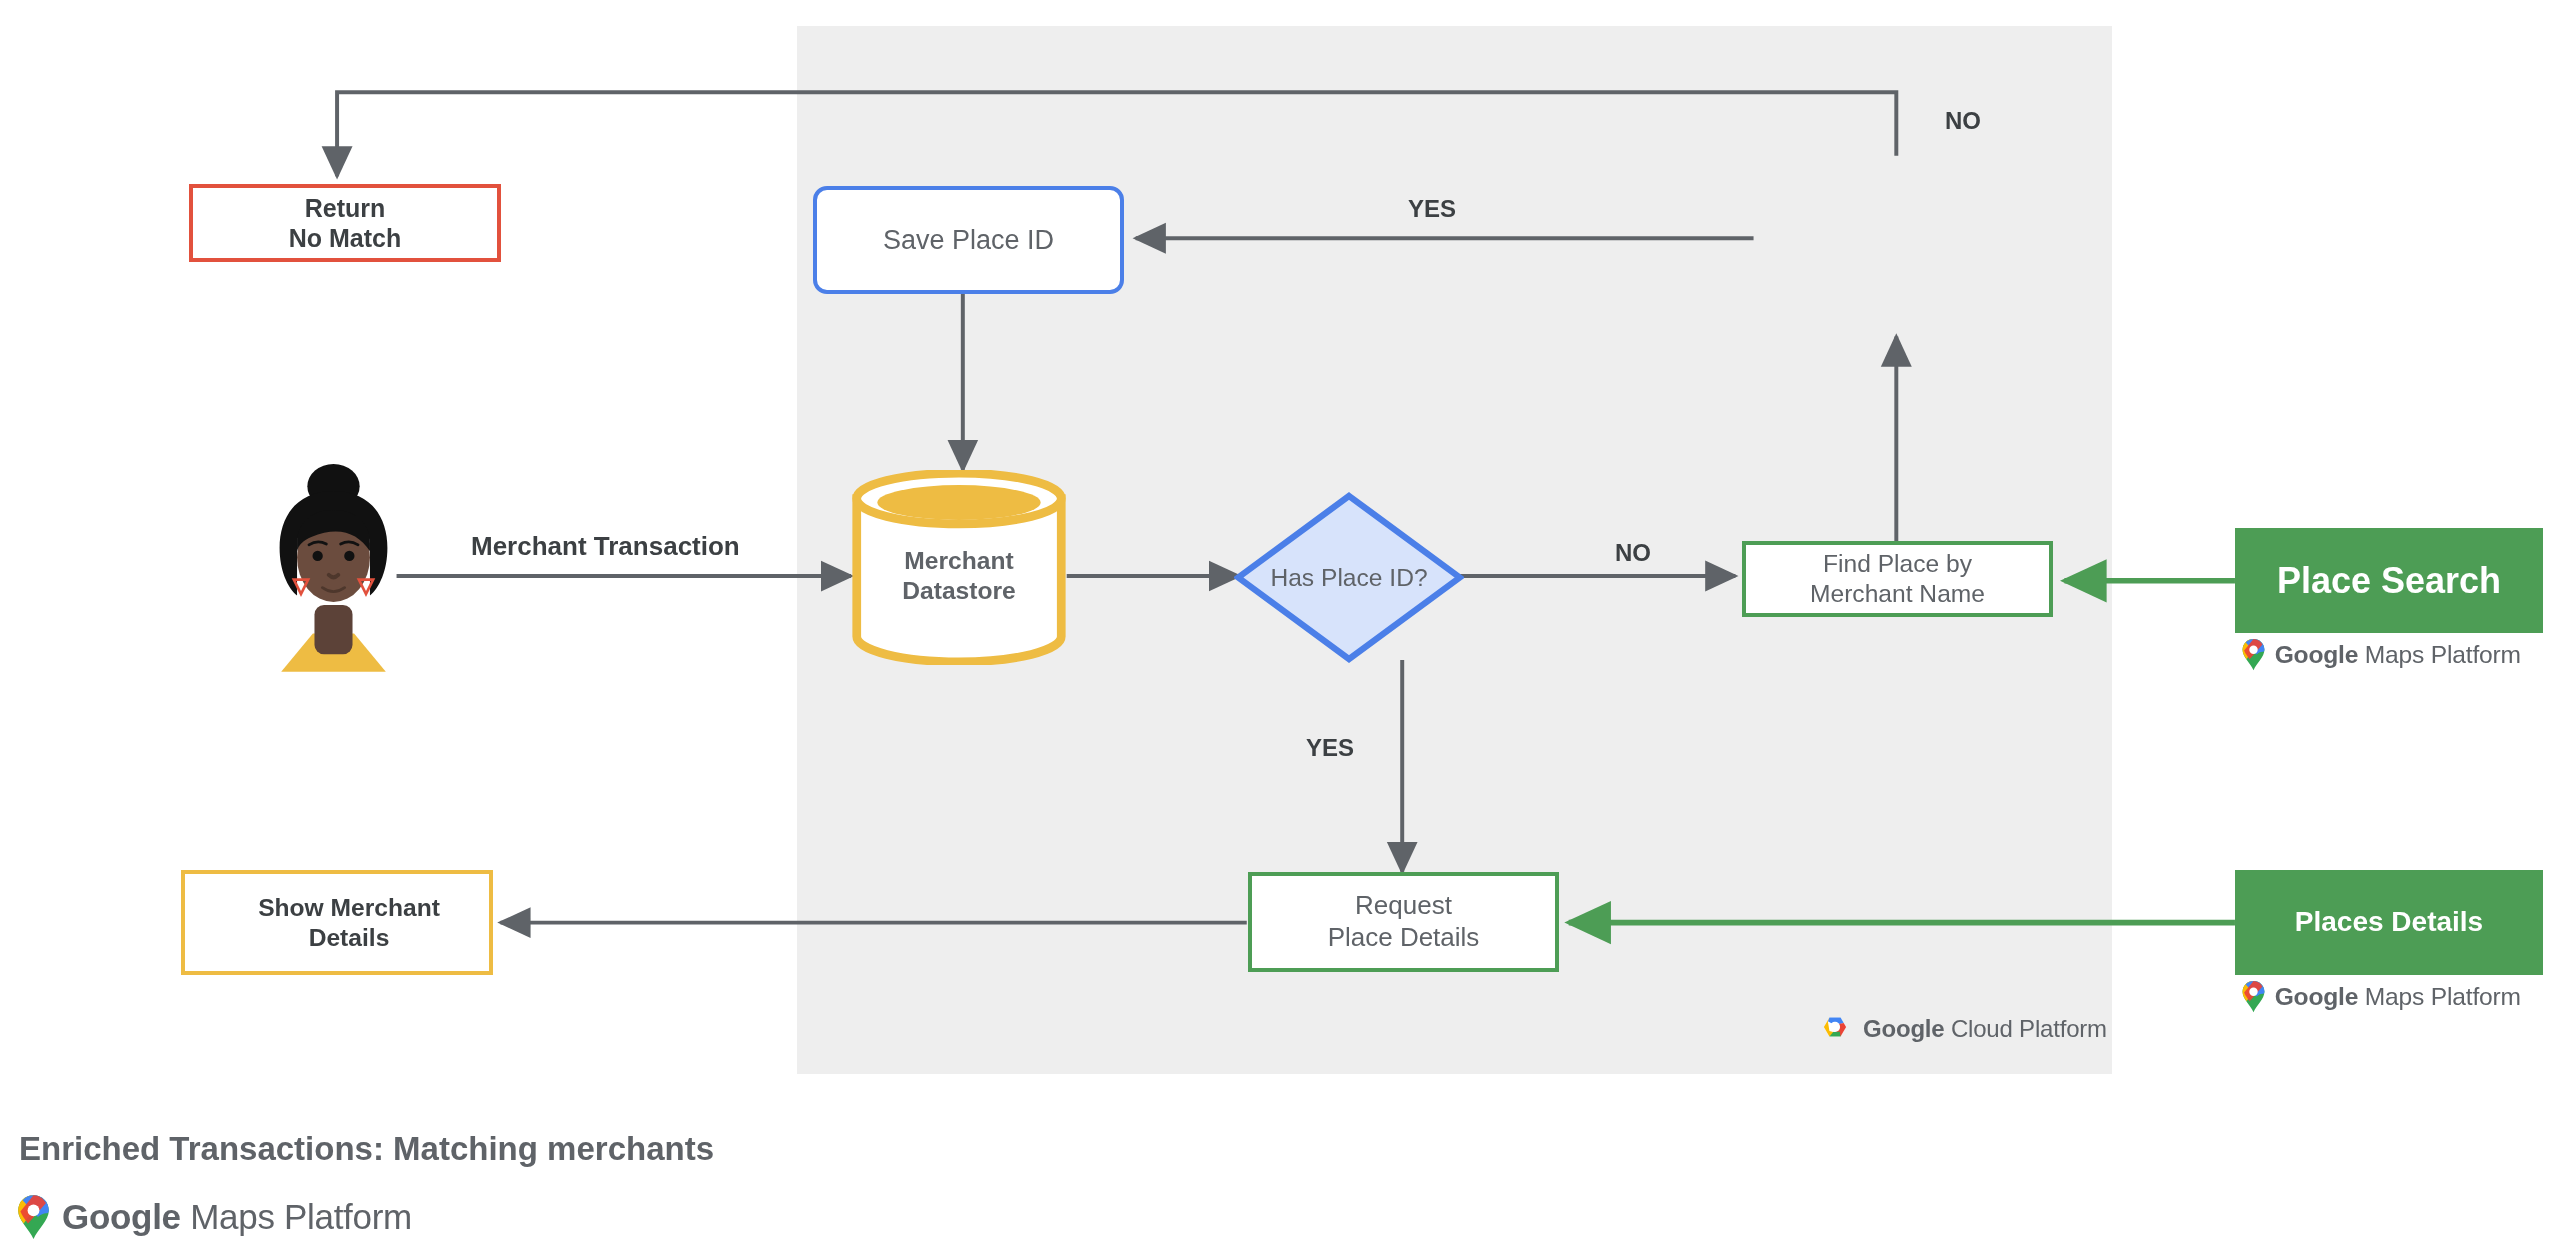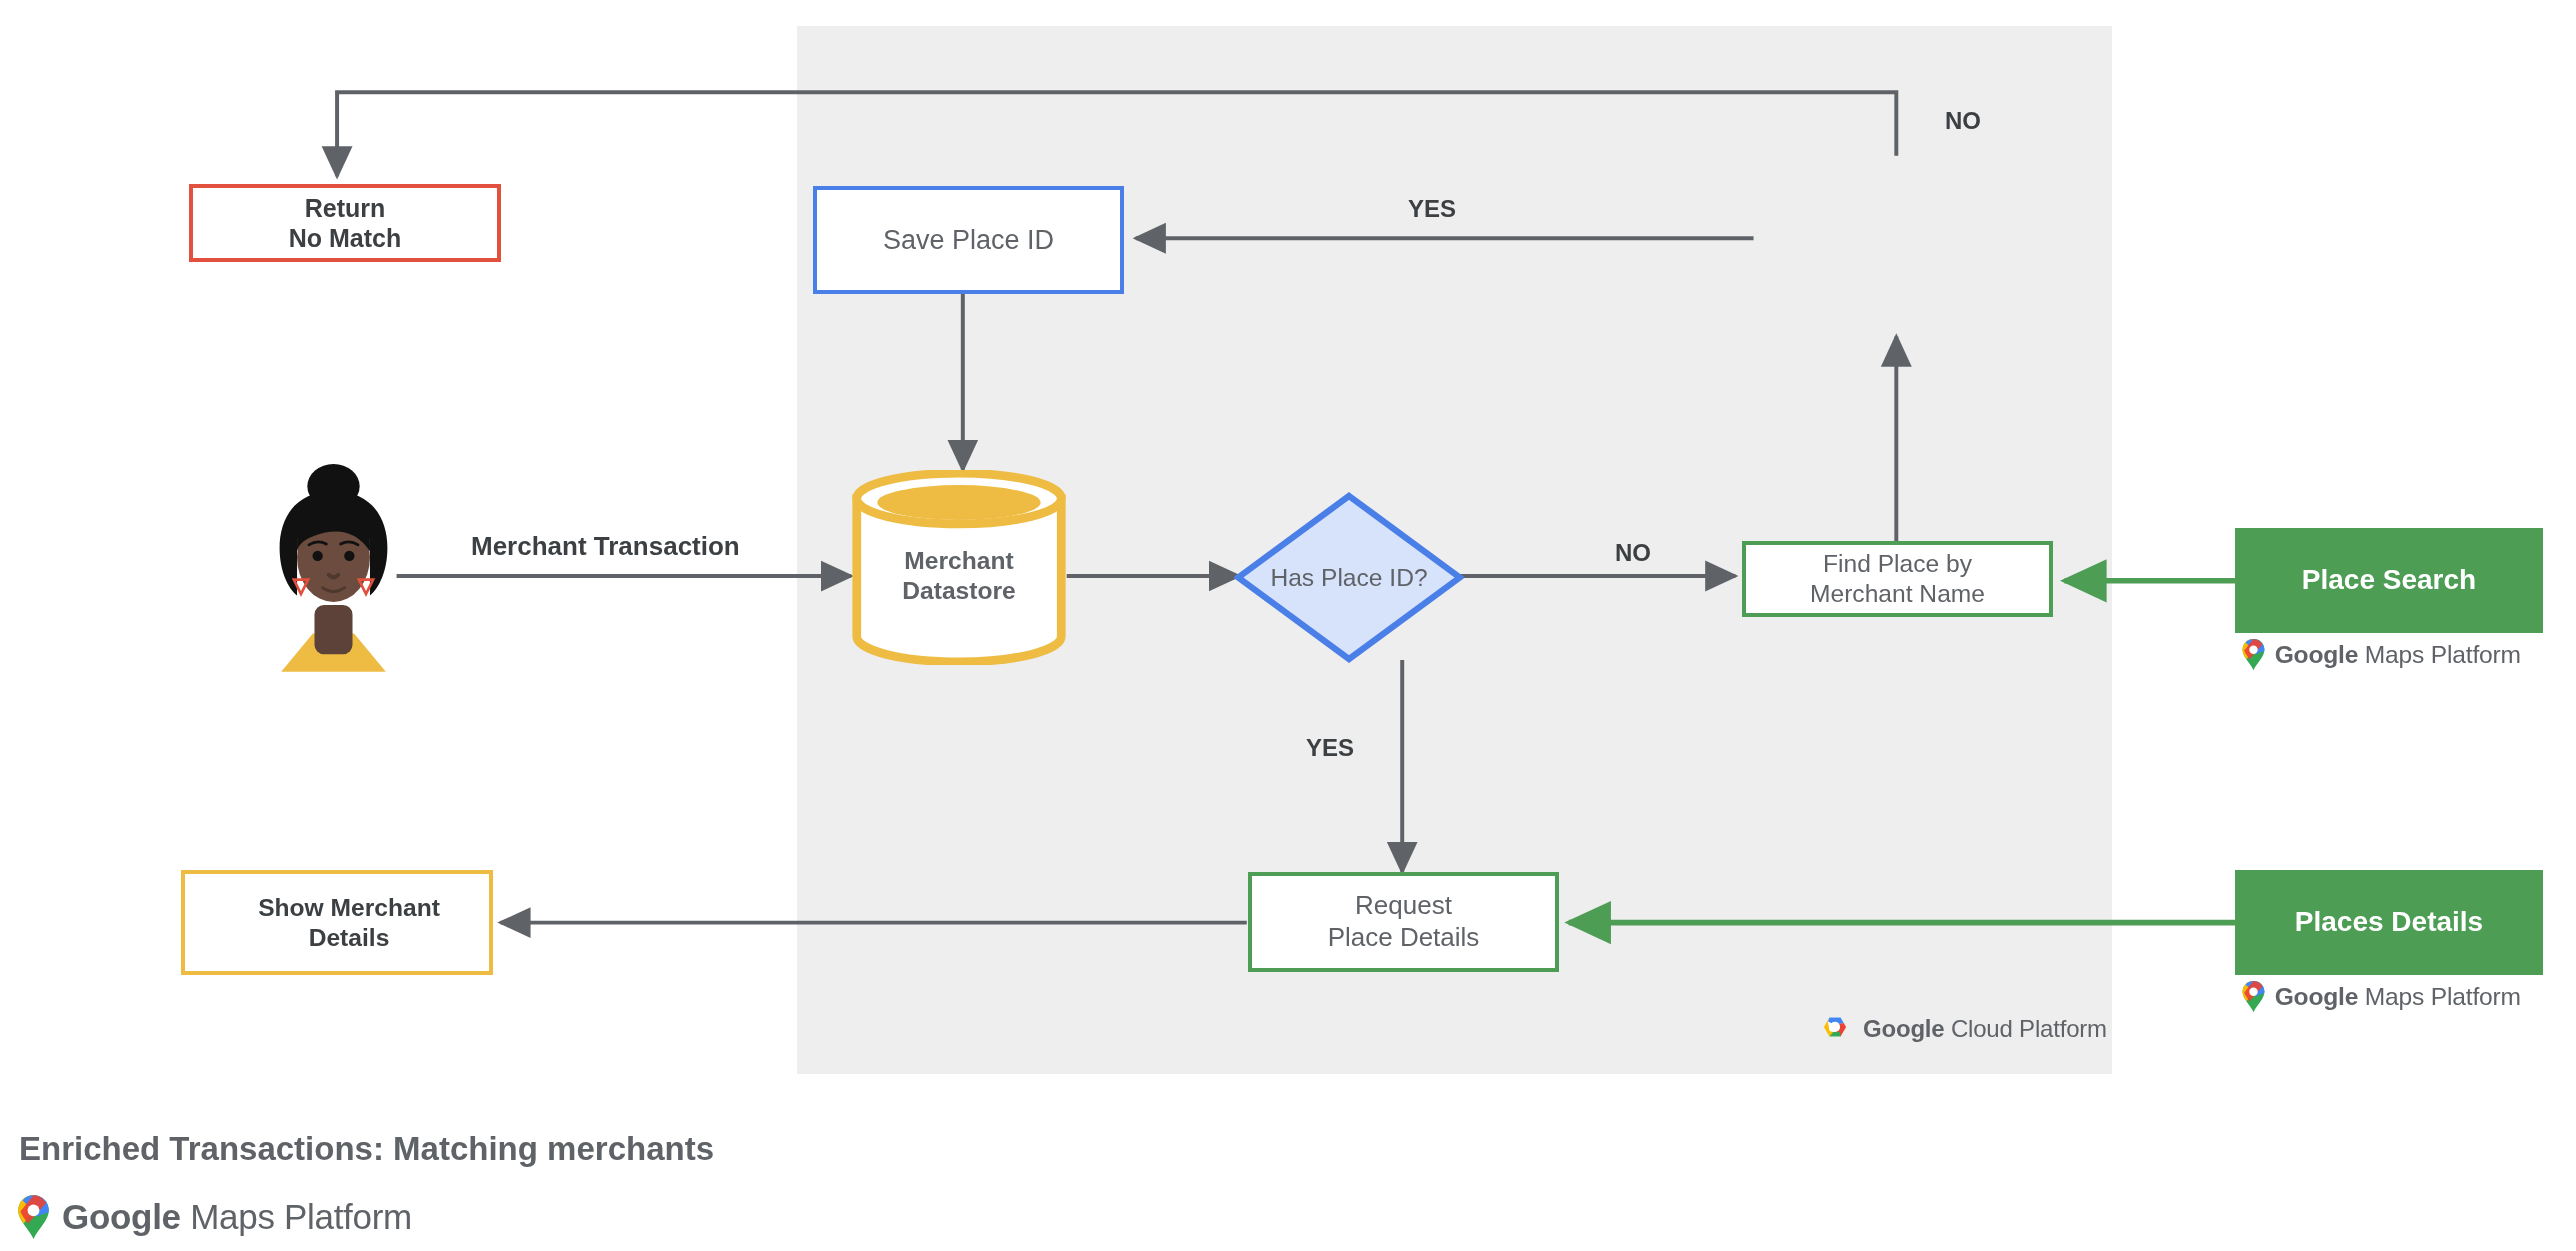--- a/index.html
+++ b/index.html
@@ -102,21 +102,21 @@
     <path d="M2818,1163 L1978,1163" fill="none" stroke="#4d9d55" stroke-width="7" marker-end="url(#ahg)"></path>
   </svg>
 
   <div class="node red" style="left:189px;top:184px;width:312px;height:78px;font-size:25px;">
     <span>
       <span class="lbl">Return</span>
       <span class="lbl">No Match</span>
     </span>
   </div>
 
-  <div class="node blue" style="left:813px;top:186px;width:311px;height:108px;font-size:27px;">
+  <div class="node blue" style="left:813px;top:186px;width:311px;height:108px;font-size:27px;border-radius:14px;">
     <span class="lbl">Save Place ID</span>
   </div>
 
 
   <div class="cyl" style="left:851px;top:470px;width:216px;height:195px;">
     <svg width="216" height="195" viewBox="0 0 272 246">
       <path d="M7,36 L7,210 A129,32 0 0 0 265,210 L265,36 Z" fill="#ffffff" stroke="#eebc43" stroke-width="11"></path>
       <ellipse cx="136" cy="36" rx="129" ry="32" fill="#ffffff" stroke="#eebc43" stroke-width="11"></ellipse>
       <ellipse cx="136" cy="41" rx="103" ry="22" fill="#eebc43"></ellipse>
     </svg>
@@ -154,21 +154,21 @@
     </span>
   </div>
 
   <div class="node yellow" style="left:181px;top:870px;width:312px;height:105px;font-size:24.6px;">
     <span>
       <span class="lbl">Show Merchant</span>
       <span class="lbl">Details</span>
     </span>
   </div>
 
-  <div class="node solidgreen" style="left:2235px;top:528px;width:308px;height:105px;font-size:28px;">
+  <div class="node solidgreen" style="left:2235px;top:528px;width:308px;height:105px;font-size:36px;">
     <span class="lbl">Place Search</span>
   </div>
   <div class="gmp" style="left:2241px;top:638px;">
     <svg width="25" height="33" viewBox="0 0 32 42">
       <path d="M16 1 C8 1 2 7 2 15 C2 24 12 32 16 41 C20 32 30 24 30 15 C30 7 24 1 16 1 Z" fill="#34a853"></path>
       <path d="M16 1 C8 1 2 7 2 15 C2 19 4 23 7 27 L22 6 C19.6 2.9 18 1 16 1 Z" fill="#fbbc04"></path>
       <path d="M16 1 C12 1 8.4 2.7 6 5.6 L20 21 C25.6 15.4 30 19.6 30 15 C30 7 24 1 16 1 Z" fill="#4285f4"></path>
       <path d="M16 1 C21 1 25 4 27.4 8.2 L11 27 C8 23.4 5.6 19.8 4 16 Z" fill="#ea4335" opacity="0.92"></path>
       <circle cx="16" cy="15" r="5.4" fill="#ffffff"></circle>
     </svg>

